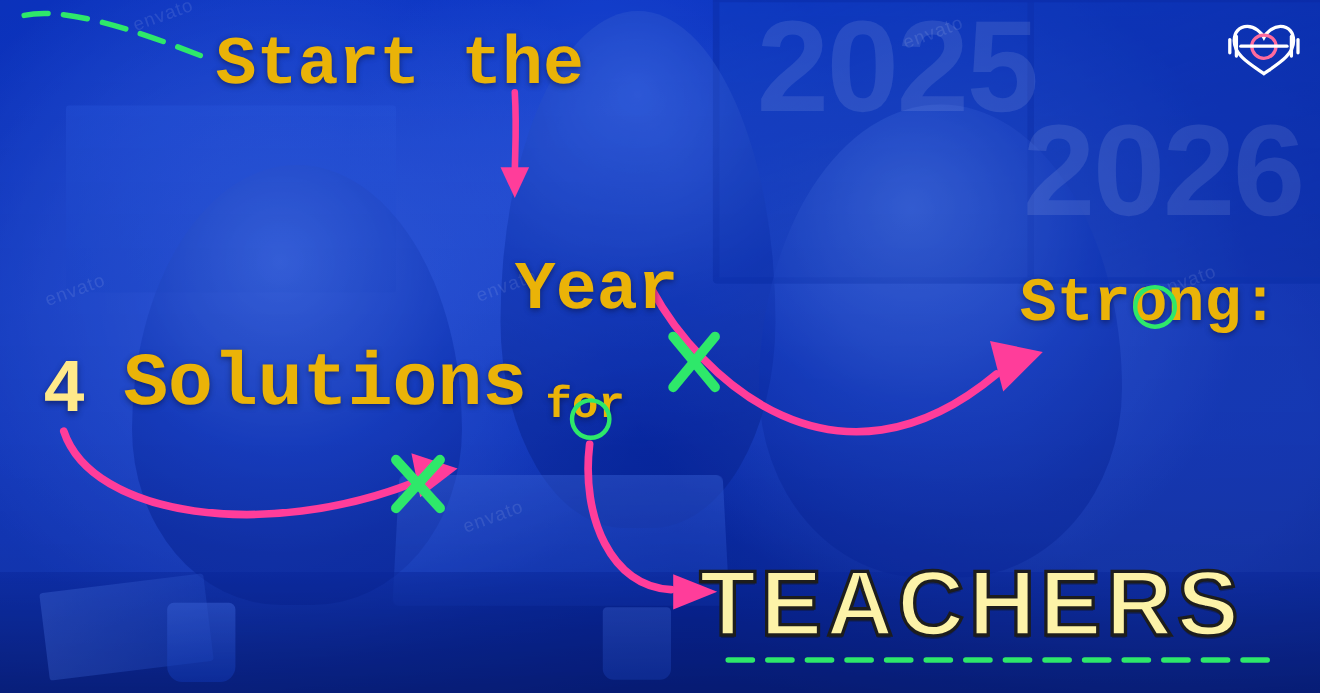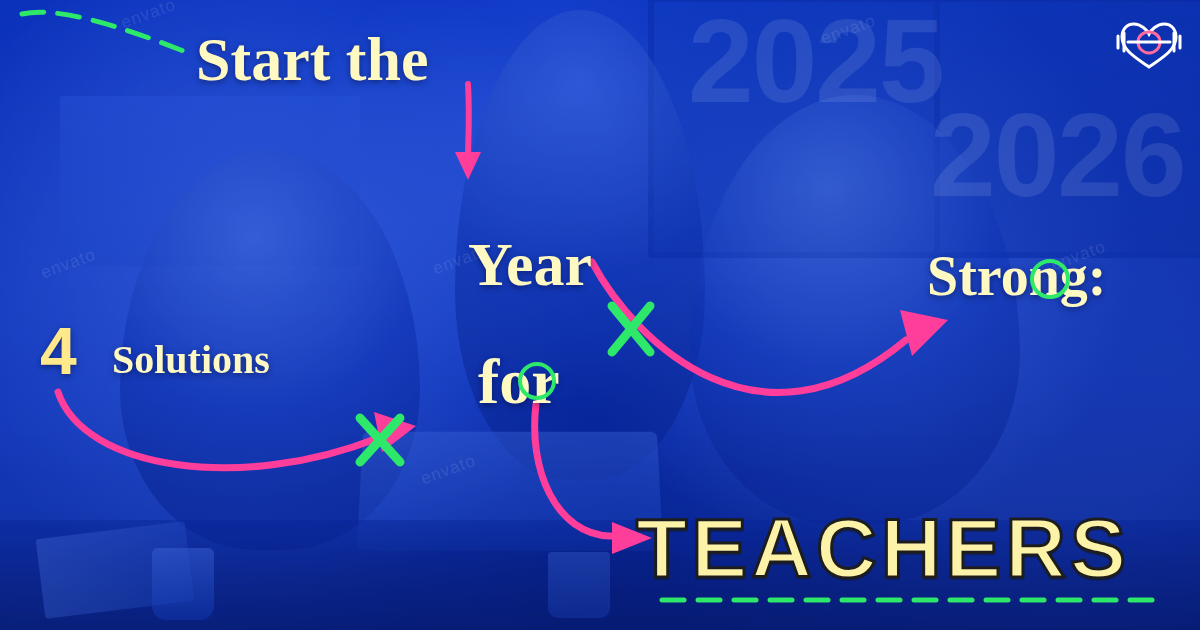--- a/index.html
+++ b/index.html
@@ -129,32 +129,32 @@
     letter-spacing: -2px;
     color: rgba(255,255,255,0.10);
     line-height: 1;
   }
   .ghost-2025 { left: 688px; top: 2px; }
   .ghost-2026 { left: 930px; top: 96px; }
 
   
   .word {
     position: absolute;
-    color: #fef9c3;
-    font-family: Liberation Serif, serif;
+    color: #eab308;
+    font-family: Liberation Mono, monospace;
     font-weight: 700;
     line-height: 1;
     text-shadow: 0 2px 6px rgba(0,0,24,0.45);
     white-space: nowrap;
   }
   .w-start { left: 196px; top: 28px; font-size: 62px; }
   .w-year  { left: 468px; top: 192px; font-size: 62px; margin-top: 41px; }
   .w-strong{ left: 927px; top: 248px; font-size: 56px; }
-  .w-solutions { left: 112px; top: 340px; font-size: 40px; }
-  .w-for { left: 478px; top: 350px; font-size: 64px; }
+  .w-solutions { left: 112px; top: 316px; font-size: 68px; }
+  .w-for { left: 496px; top: 350px; font-size: 40px; }
 
   .num4 {
     position: absolute;
     left: 40px; top: 318px;
     font-family: "Liberation Sans", sans-serif;
     font-weight: 700;
     font-size: 66px;
     color: #ffe98a;
     line-height: 1;
     text-shadow: 0 2px 6px rgba(0,0,24,0.45);

